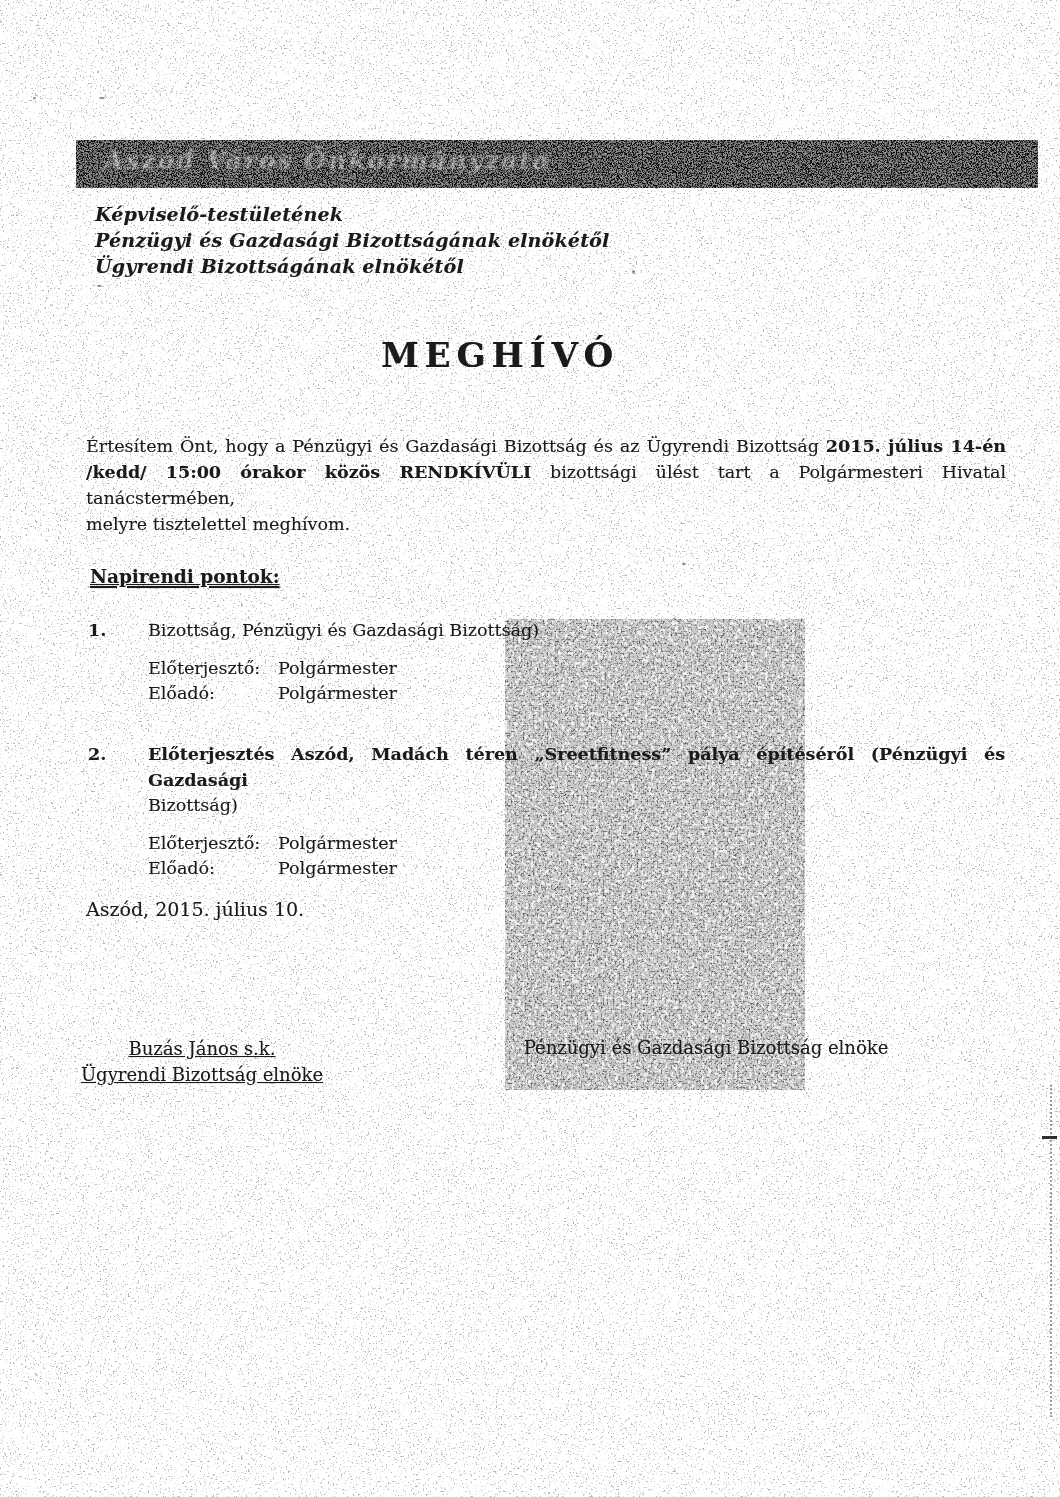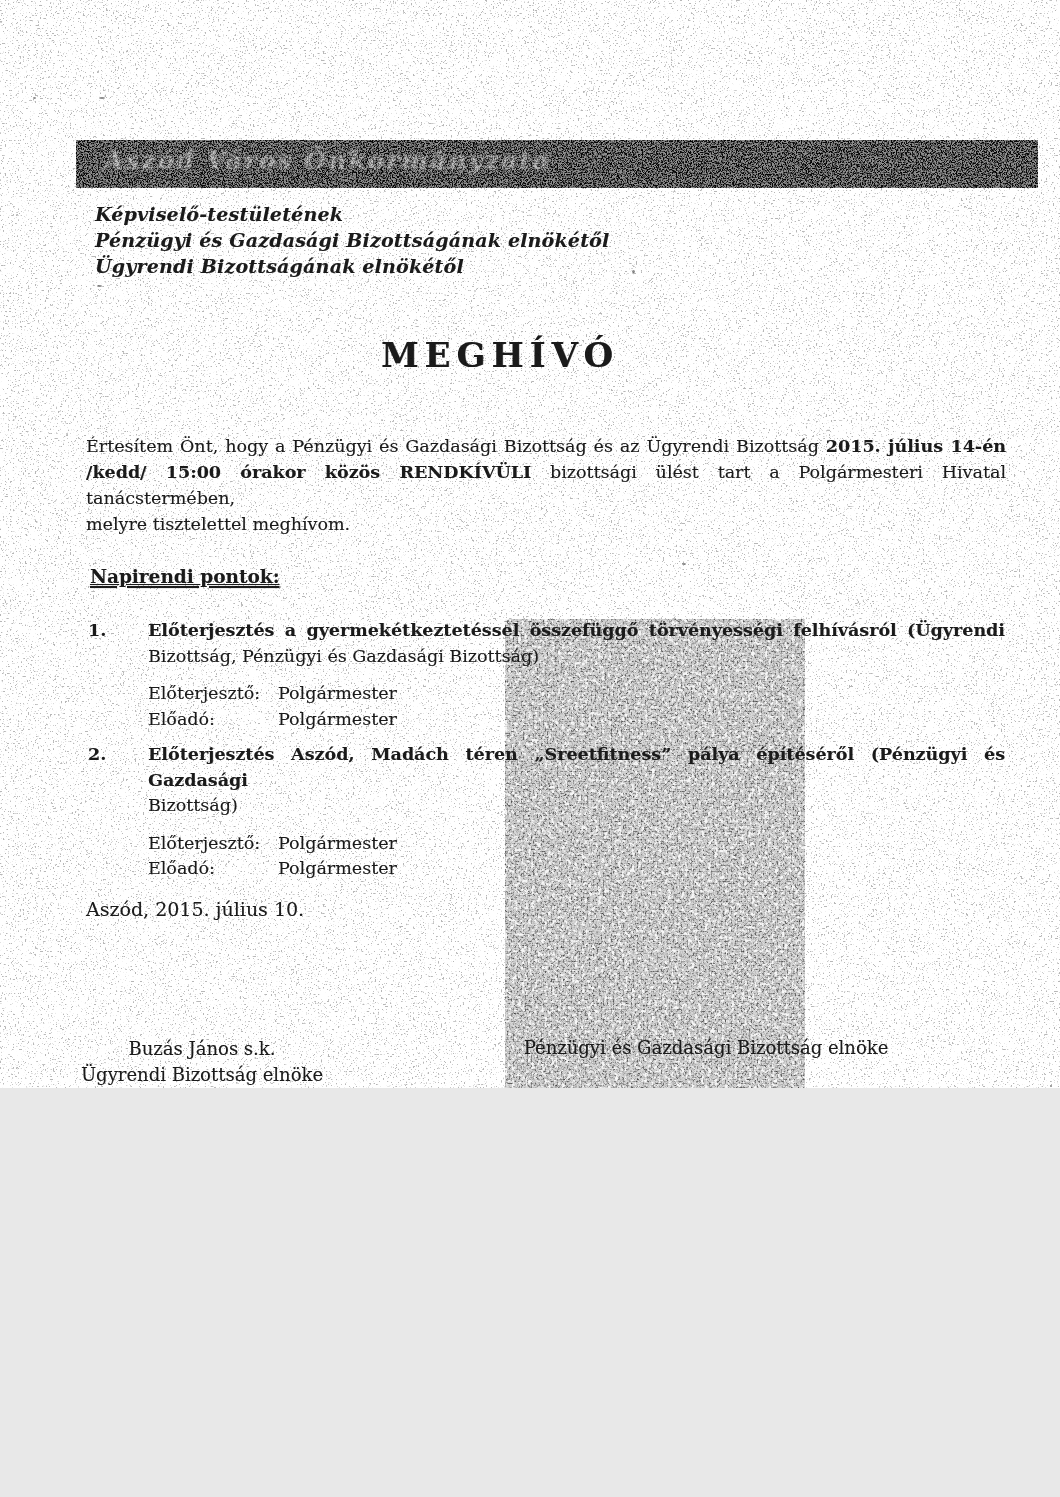--- a/index.html
+++ b/index.html
@@ -1,18 +1,18 @@
 <!DOCTYPE html>
 <html><head>
 <meta charset="utf-8">
 <style>
   html,body{margin:0;padding:0;background:#e8e8e8;}
   .page{
     position:relative;
-    width:1060px;height:1088px;
+    width:1060px;height:1497px;
     background:#ffffff;
     font-family:"DejaVu Serif", serif;
     color:#1b1b1b;
     overflow:hidden;
   }
   .abs{position:absolute;}
   .z1{z-index:1;}
   .fill{position:absolute;left:0;top:0;width:100%;height:100%;}
 
   
@@ -52,21 +52,21 @@
   .item2{top:742px;}
   .inum{position:absolute;left:2px;top:0;font-weight:bold;}
   .ibody{margin-left:62px;}
   .t1{font-weight:bold;text-align:justify;text-align-last:justify;}
   .roles{margin-top:12px;}
   .rlabel{display:inline-block;width:130px;}
 
   
   .date-line{left:86px;top:898px;font-size:19px;}
   .sig{text-align:center;font-size:18px;line-height:26px;}
-  .sig-left{left:58px;top:1036px;width:288px;}
+  .sig-left{left:58px;top:1036px;width:288px;text-decoration:underline;}
   .sig-right{left:518px;top:1035px;width:376px;z-index:2;}
 
   
   .watermark{
     left:505px;top:619px;width:300px;height:471px;
     background:#bfbfbf;z-index:0;overflow:hidden;
   }
   .wm-b{opacity:.5;}
   .wm-w2{opacity:.85;}
   .wm-w{opacity:.35;}
@@ -136,21 +136,20 @@
     </div>
   </div>
 
   <div class="abs agenda-h z1">
     <span>Napirendi pontok:</span>
   </div>
 
   <div class="abs item item1 z1">
     <span class="inum">1.</span>
     <div class="ibody">
-      <div class="t1">Előterjesztés a gyermekétkeztetéssel összefüggő törvényességi felhívásról (Ügyrendi</div>
       <div>Bizottság, Pénzügyi és Gazdasági Bizottság)</div>
       <div class="roles">
         <div>
           <span class="rlabel">Előterjesztő:</span><span>Polgármester</span>
         </div>
         <div>
           <span class="rlabel">Előadó:</span><span>Polgármester</span>
         </div>
       </div>
     </div>

